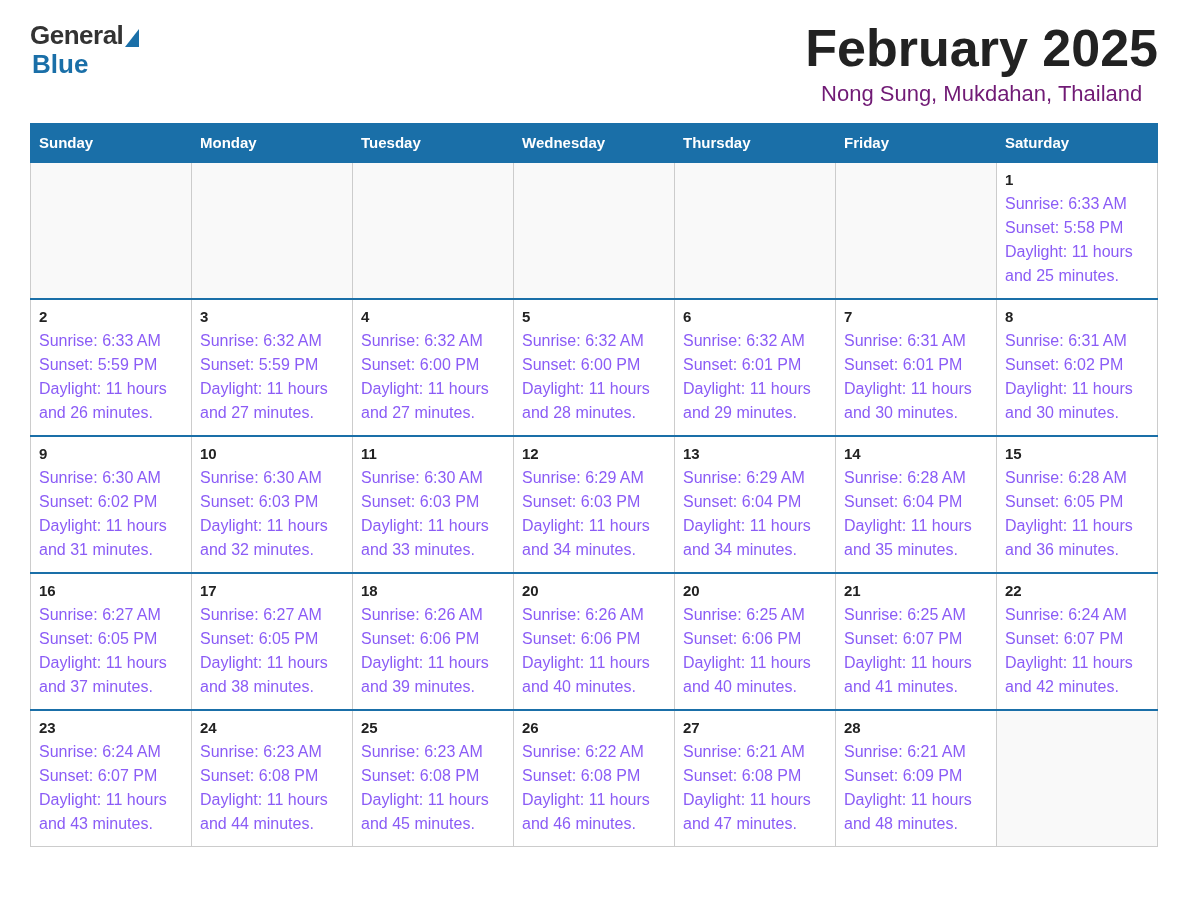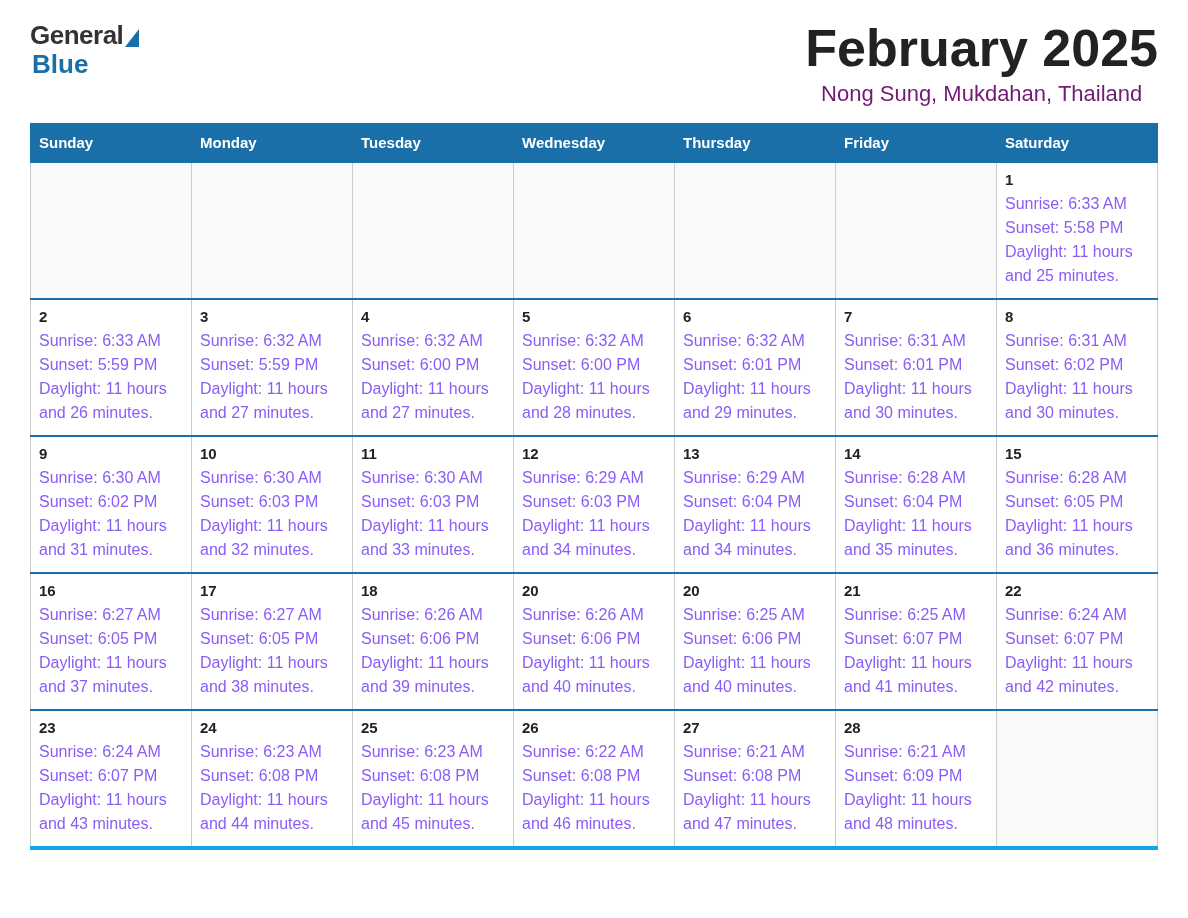--- a/index.html
+++ b/index.html
@@ -97,21 +97,21 @@
       color: #8b5cf6;
       line-height: 1.5;
     }
     .empty-cell {
       background: #f9f9f9;
     }
     .calendar tr {
       border-bottom: 2px solid #1a6fa8;
     }
     .calendar tbody tr:last-child {
-      border-bottom: 4px solid #0ea5e9;
+      border-bottom: 1px solid #0ea5e9;
     }
   </style>
 </head>
 <body>
 
 <div class="header">
   <div class="logo">
     <div class="logo-top">
       <span class="logo-general">General</span>
       <div class="logo-triangle"></div>

